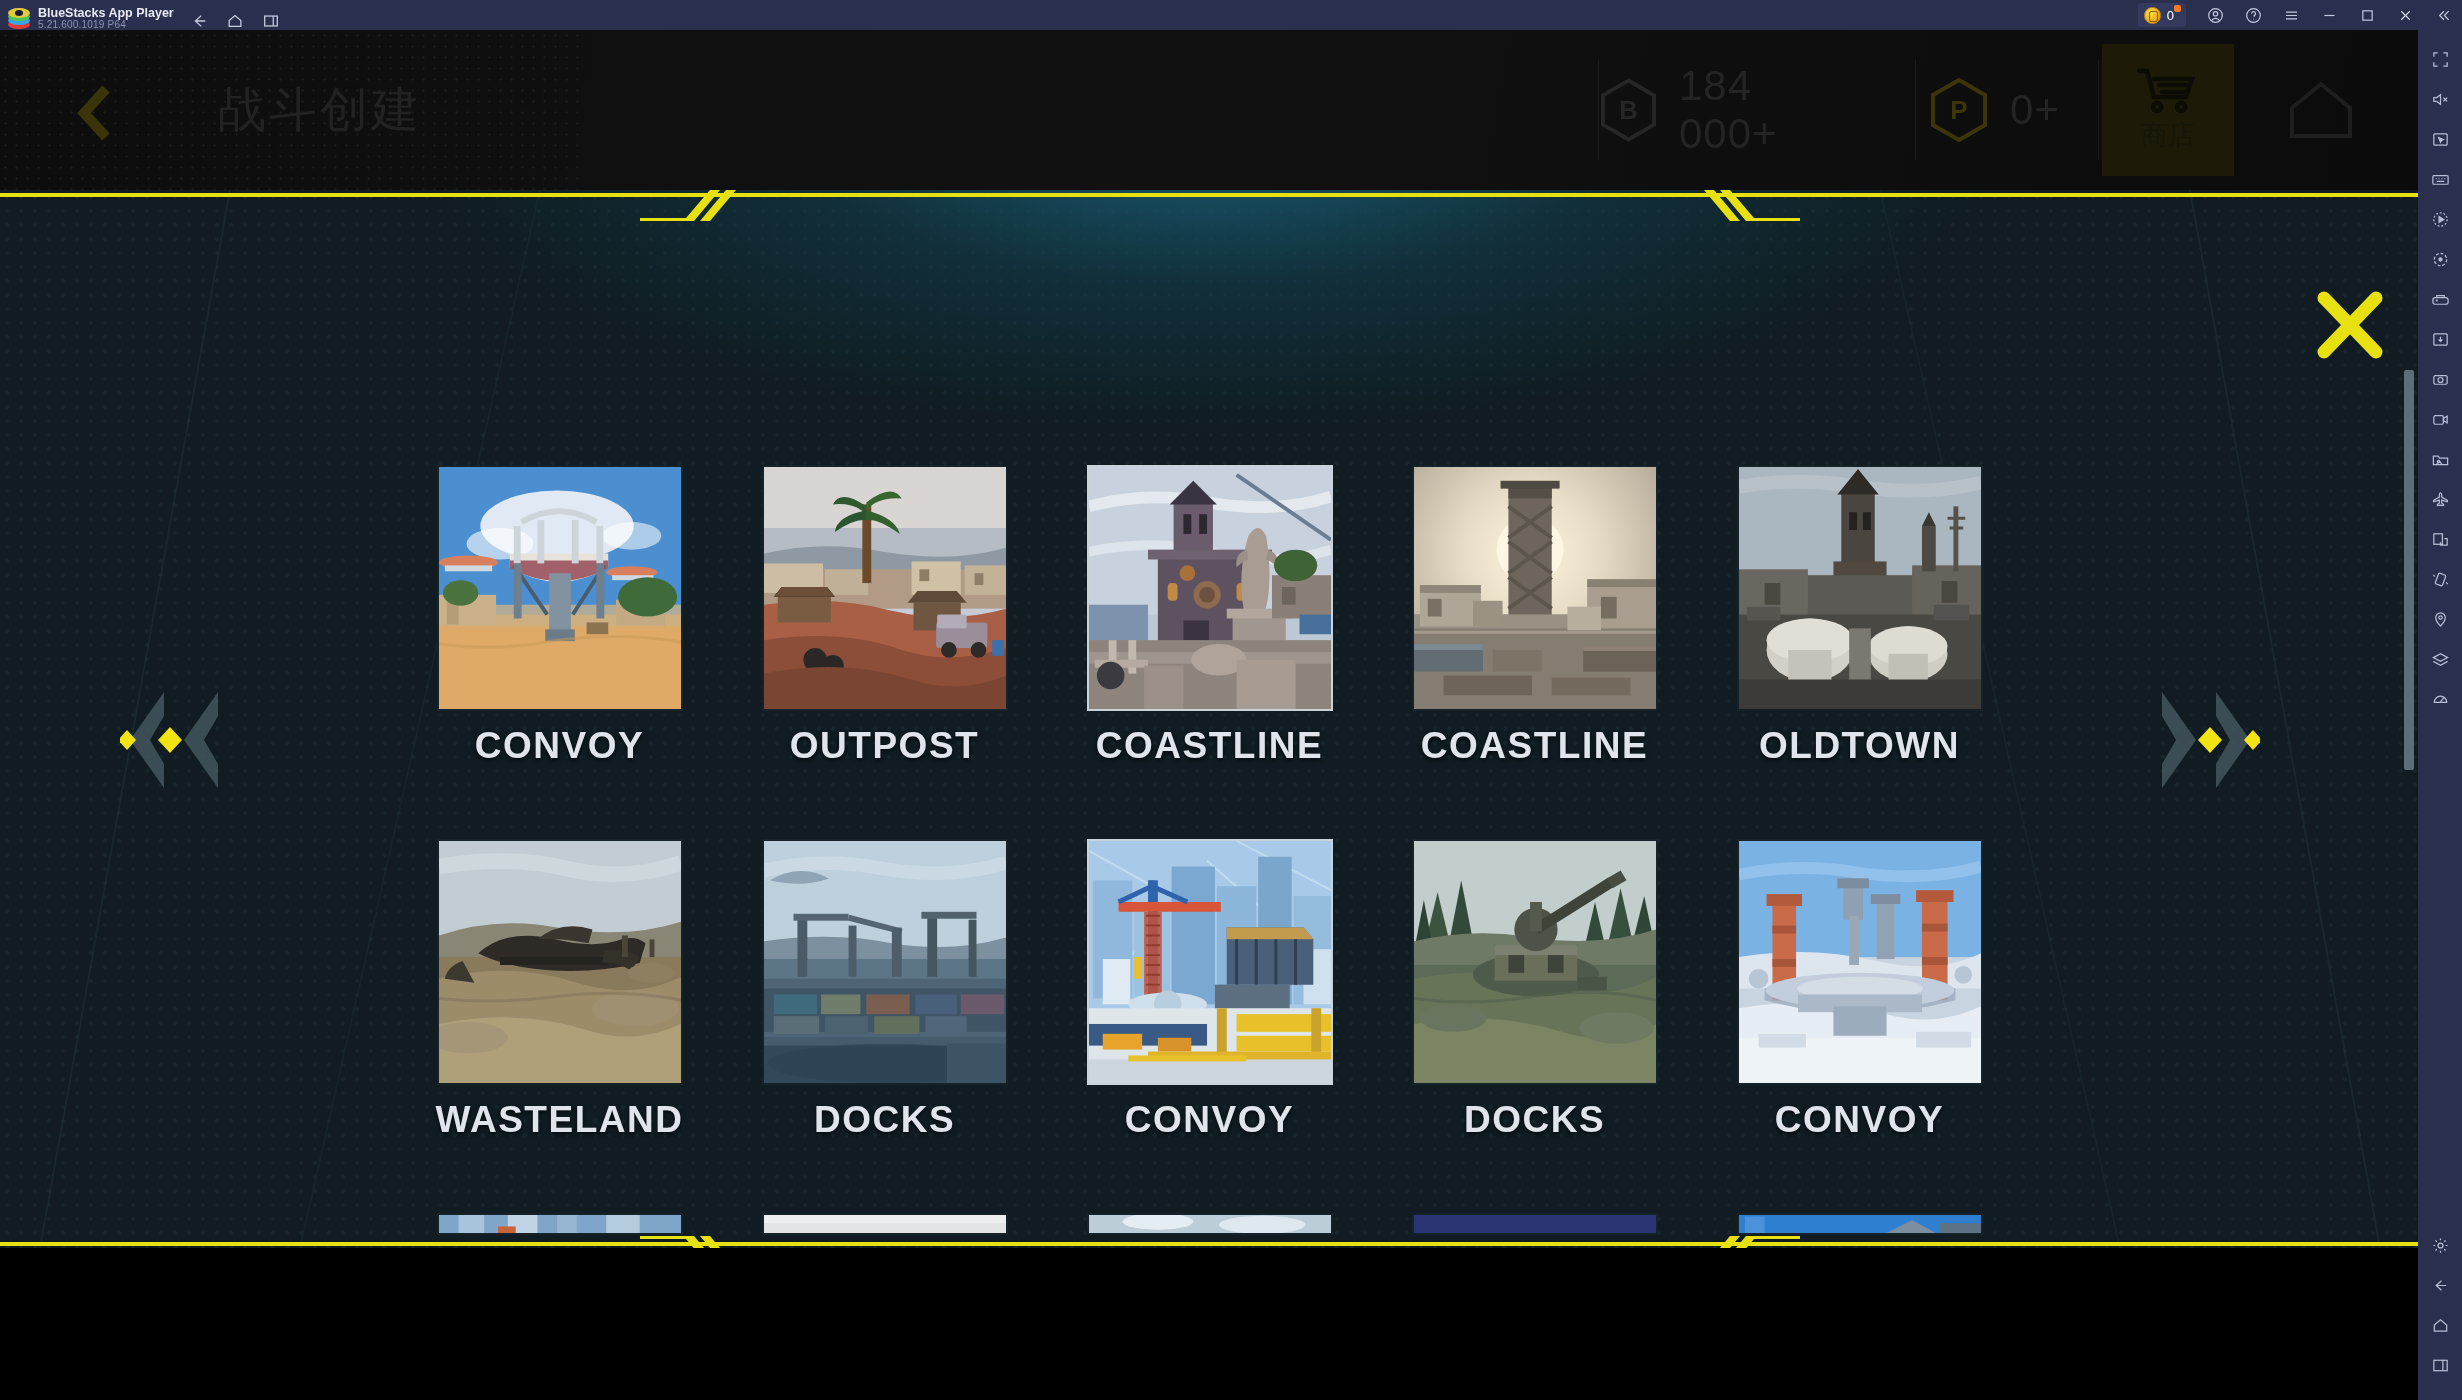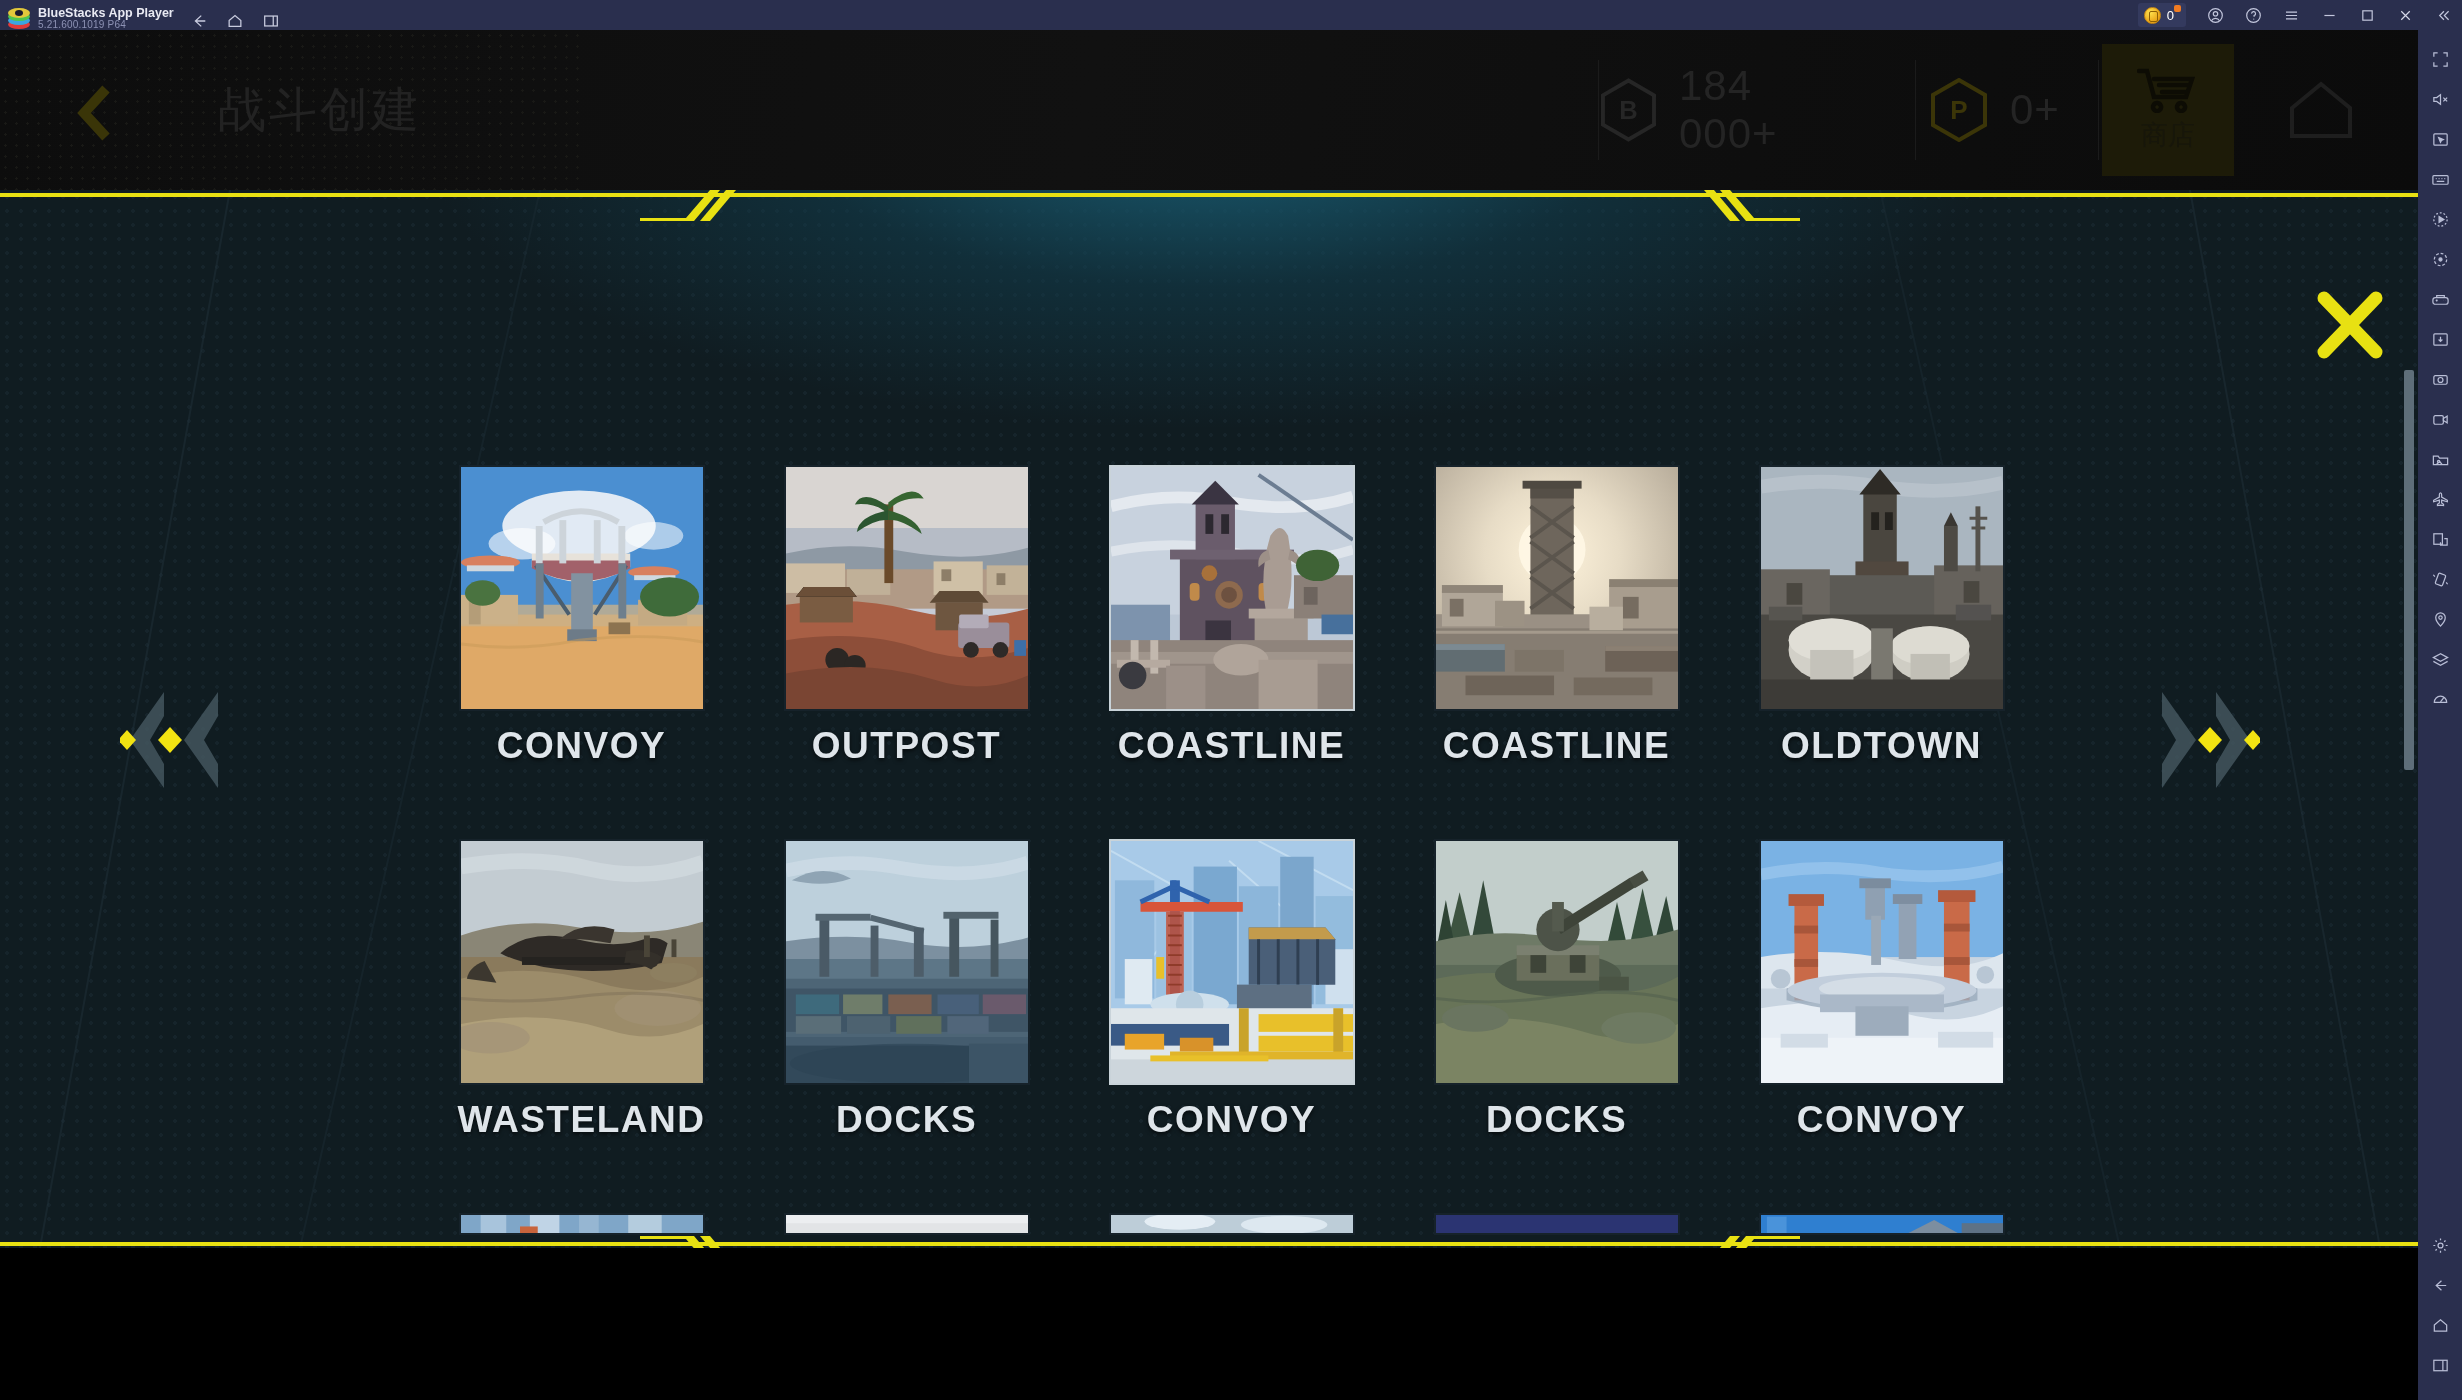--- a/index.html
+++ b/index.html
@@ -109,21 +109,21 @@
   .accent-bar .line { position:absolute; left:0; top:3px; width:2418px; height:4px; background:#e8e112; }
   .slashwrap { position:absolute; top:-3px; width:140px; height:34px; }
 
   
   #modal-title { position:absolute; left:0; top:237px; width:2418px; text-align:center;
     font-size:52px; color:#ecd94a; letter-spacing:6px; }
   #modal-sub { position:absolute; left:0; top:368px; width:2418px; text-align:center;
     font-size:37px; color:#dfe6ea; letter-spacing:1px; }
 
   
-  #grid { position:absolute; left:419px; top:435px; width:1625px; height:760px;text-align:center; }
+  #grid { position:absolute; left:397px; top:435px; width:1625px; height:760px;text-align:center; }
   .map-row { display:flex; gap:0; }
   .map-cell { width:325px; display:flex; flex-direction:column; align-items:center; }
   .thumb { width:246px; height:246px; background:#16222a; border:2px solid transparent; overflow:hidden; position:relative; }
   .thumb.sel { border-color:#c9d3d9; }
   .map-label { margin-top:14px; font-size:37px; font-weight:bold; color:#dfe5ea;
     letter-spacing:1.5px; text-shadow:0 2px 4px rgba(0,0,0,.65); font-family:"Liberation Sans", sans-serif; }
   .row2 { margin-top:72px; }
   .row3 { margin-top:72px; }
   .row3 .thumb { height:22px; }
 

